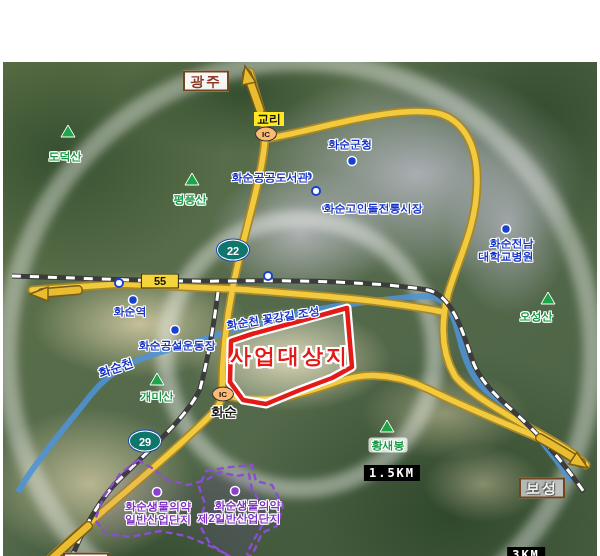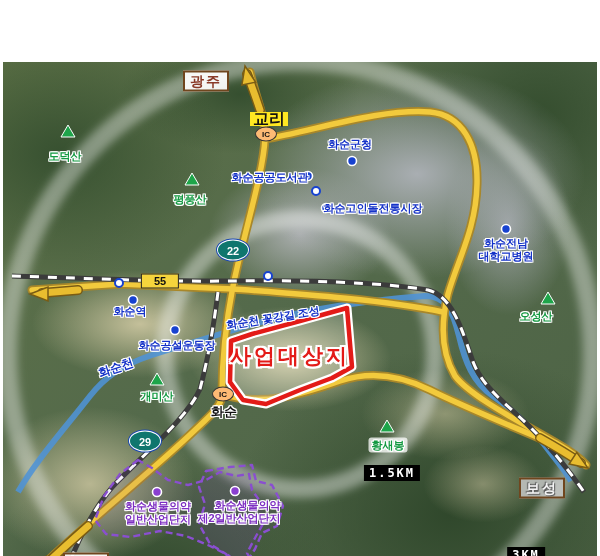--- a/index.html
+++ b/index.html
@@ -31,21 +31,21 @@
   .purple{color:#7d2fc2;font-size:11px;text-align:right;line-height:13px;}
   .site{color:#e31b18;font-size:21px;letter-spacing:3px;
         text-shadow:2px 0 0 #fff,-2px 0 0 #fff,0 2px 0 #fff,0 -2px 0 #fff,
         2px 2px 0 #fff,-2px -2px 0 #fff,2px -2px 0 #fff,-2px 2px 0 #fff;}
   .city-box{background:rgba(255,255,255,.93);border:2px solid #70461e;color:#8a3a28;
         font-size:14px;padding:0 5px;letter-spacing:2px;line-height:17px;}
   .city-box.light{background:rgba(205,205,205,.8);color:#f4f4f4;
         text-shadow:1px 1px 1px #555, -1px -1px 1px #555;}
   .km-box{background:#000;color:#fff;font-family:"DejaVu Sans Mono",monospace;
         font-size:12px;padding:1px 5px;letter-spacing:2px;}
-  .yellow-tag{background:#ffe822;color:#111;font-size:16px;padding:0 3px;line-height:14px;}
+  .yellow-tag{background:#ffe822;color:#111;font-size:12px;padding:0 3px;line-height:14px;}
   .ic-badge{background:#fdba74;border:1.4px solid #333;border-radius:50%;font-size:8px;
         color:#111;width:20px;height:13px;display:flex;align-items:center;justify-content:center;}
   .badge-blue{width:30px;height:19px;border-radius:50%;background:#0f766e;border:1.6px solid #fff;
         box-shadow:0 0 0 1px #1a48b0;color:#fff;font-size:11px;display:flex;
         align-items:center;justify-content:center;}
   .badge-yel{background:#f5d53c;border:1.5px solid #222;color:#111;font-size:11px;
         padding:0 12px;line-height:13px;}
   .pill{background:rgba(255,255,255,.75);border-radius:3px;padding:0 3px;}
 </style>
 </head>
@@ -170,21 +170,21 @@
   <div class="lbl ic-badge" style="left:223px;top:350px">IC</div>
   <div class="lbl ow" style="left:224px;top:368px;color:#111;font-size:13px">화순</div>
 
   <div class="lbl badge-blue" style="left:233px;top:206px">22</div>
   <div class="lbl badge-blue" style="left:145px;top:397px">29</div>
   <div class="lbl badge-yel" style="left:160px;top:237px">55</div>
 
   <div class="lbl poi ow" style="left:350px;top:100px">화순군청</div>
   <div class="lbl poi ow" style="left:270px;top:133px">화순공공도서관</div>
   <div class="lbl poi ow" style="left:373px;top:164px">화순고인돌전통시장</div>
-  <div class="lbl poi ow" style="left:506px;top:206px;text-align:center;line-height:13px">
+  <div class="lbl poi ow" style="left:506px;top:206px;text-align:right;line-height:13px">
     <div>화순전남</div>
     <div>대학교병원</div>
   </div>
   <div class="lbl poi ow" style="left:130px;top:267px">화순역</div>
   <div class="lbl poi ow" style="left:177px;top:301px">화순공설운동장</div>
 
 
   <div class="lbl poi ow" style="left:273px;top:274px;transform:translate(-50%,-50%) rotate(-9deg)">화순천 꽃강길 조성</div>
   <div class="lbl poi ow" style="left:116px;top:324px;font-size:12px;transform:translate(-50%,-50%) rotate(-18deg)">화순천</div>
 

